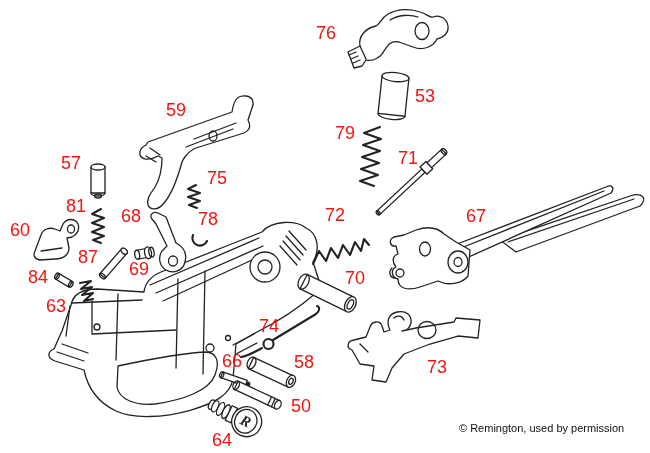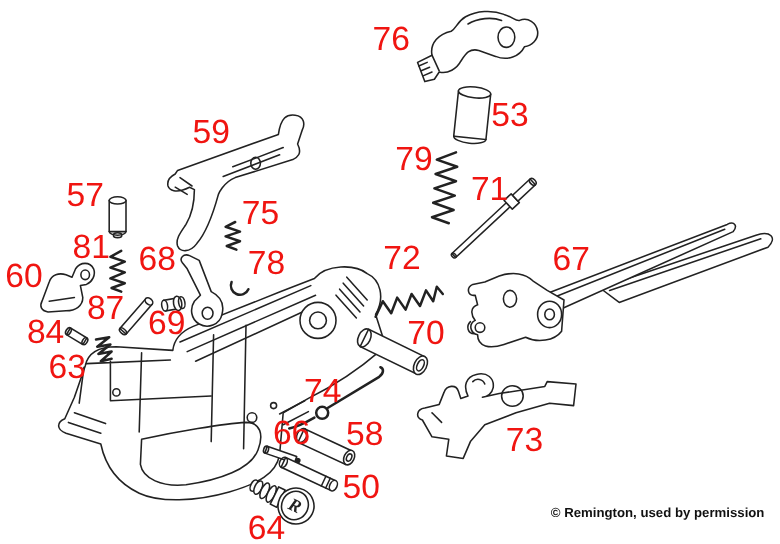--- a/index.html
+++ b/index.html
@@ -11,26 +11,26 @@
   svg .ln { stroke:var(--line-color,#222); stroke-width:1.3; fill:none;
             stroke-linejoin:round; stroke-linecap:round; }
   svg .fw { fill:#ffffff; }
   svg .spr { stroke:var(--line-color,#222); stroke-width:2.1; fill:none;
              stroke-linejoin:round; stroke-linecap:round; }
   svg .dk { fill:var(--line-color,#222); stroke:none; }
   svg .mono-r { font:italic bold 15px "Liberation Serif", serif;
                 fill:var(--line-color,#222); stroke:none; text-anchor:middle; }
   .part-label {
     position:absolute; transform:translate(-50%,-50%);
-    font-size:28px; line-height:1; color:var(--label-color,#f01511);
+    font-size:18px; line-height:1; color:var(--label-color,#f01511);
     white-space:nowrap; user-select:none; cursor:pointer;
   }
   .copyright {
     position:absolute; left:459px; top:422px;
-    font-size:11px; font-weight:bold; color:#111; white-space:nowrap;
+    font-size:11px; font-weight:normal; color:#111; white-space:nowrap;
   }
 </style>
 </head>
 <body>
 
 <div class="stage">
 
   <svg width="650" height="453" viewBox="0 0 650 453">
 
     <g>
@@ -196,31 +196,31 @@
   </svg>
 
   <div class="part-label" style="left:304px;top:362px">58</div>
   <div class="part-label" style="left:176px;top:110px">59</div>
   <div class="part-label" style="left:20px;top:230px">60</div>
   <div class="part-label" style="left:38px;top:277px">84</div>
   <div class="part-label" style="left:88px;top:257px">87</div>
   <div class="part-label" style="left:56px;top:306px">63</div>
   <div class="part-label" style="left:222px;top:440px">64</div>
   <div class="part-label" style="left:71px;top:163px">57</div>
-  <div class="part-label" style="left:243px;top:361px">66</div>
+  <div class="part-label" style="left:232px;top:361px">66</div>
   <div class="part-label" style="left:476px;top:216px">67</div>
   <div class="part-label" style="left:131px;top:216px">68</div>
   <div class="part-label" style="left:139px;top:269px">69</div>
   <div class="part-label" style="left:355px;top:278px">70</div>
   <div class="part-label" style="left:408px;top:158px">71</div>
   <div class="part-label" style="left:335px;top:215px">72</div>
   <div class="part-label" style="left:437px;top:367px">73</div>
   <div class="part-label" style="left:269px;top:326px">74</div>
   <div class="part-label" style="left:217px;top:178px">75</div>
   <div class="part-label" style="left:326px;top:33px">76</div>
   <div class="part-label" style="left:425px;top:96px">53</div>
-  <div class="part-label" style="left:222px;top:219px">78</div>
+  <div class="part-label" style="left:208px;top:219px">78</div>
   <div class="part-label" style="left:345px;top:133px">79</div>
   <div class="part-label" style="left:301px;top:406px">50</div>
   <div class="part-label" style="left:76px;top:206px">81</div>
 
   <div class="copyright">© Remington, used by permission</div>
 </div>
 
 </body></html>

